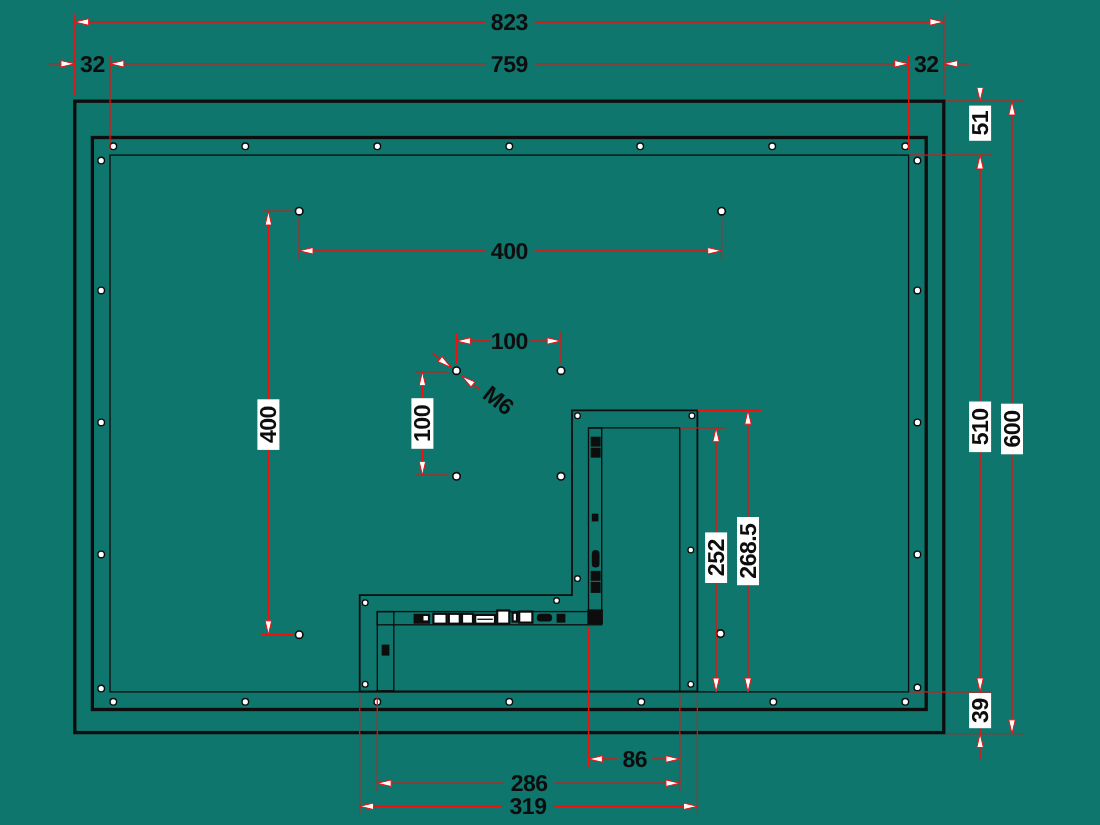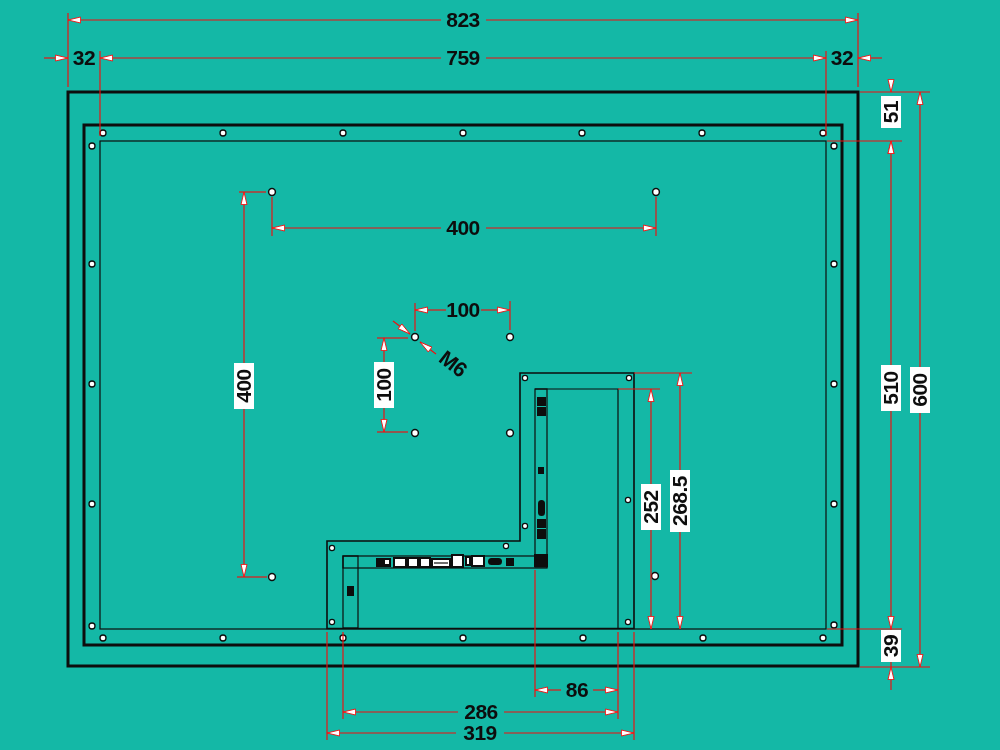--- a/index.html
+++ b/index.html
@@ -1,16 +1,16 @@
 <!DOCTYPE html>
 <html><head>
 <meta charset="utf-8">
 <style>
   html,body{margin:0;padding:0;background:#ffffff;}
-  .stage{position:relative;width:1000px;height:750px;background:#14b8a6;overflow:hidden;}
+  .stage{position:relative;width:1000px;height:750px;background:#0f766e;overflow:hidden;}
   svg{display:block;}
   
   .ln  {stroke:#0d0d0d;fill:none;}
   .thk {stroke-width:3;}
   .med {stroke-width:1.6;}
   .thn {stroke-width:1.2;}
   .hole{stroke:#0d0d0d;fill:#ffffff;}
   .blk {fill:#0d0d0d;stroke:none;}
   .port{stroke:#0d0d0d;fill:#ffffff;stroke-width:2;}
   

